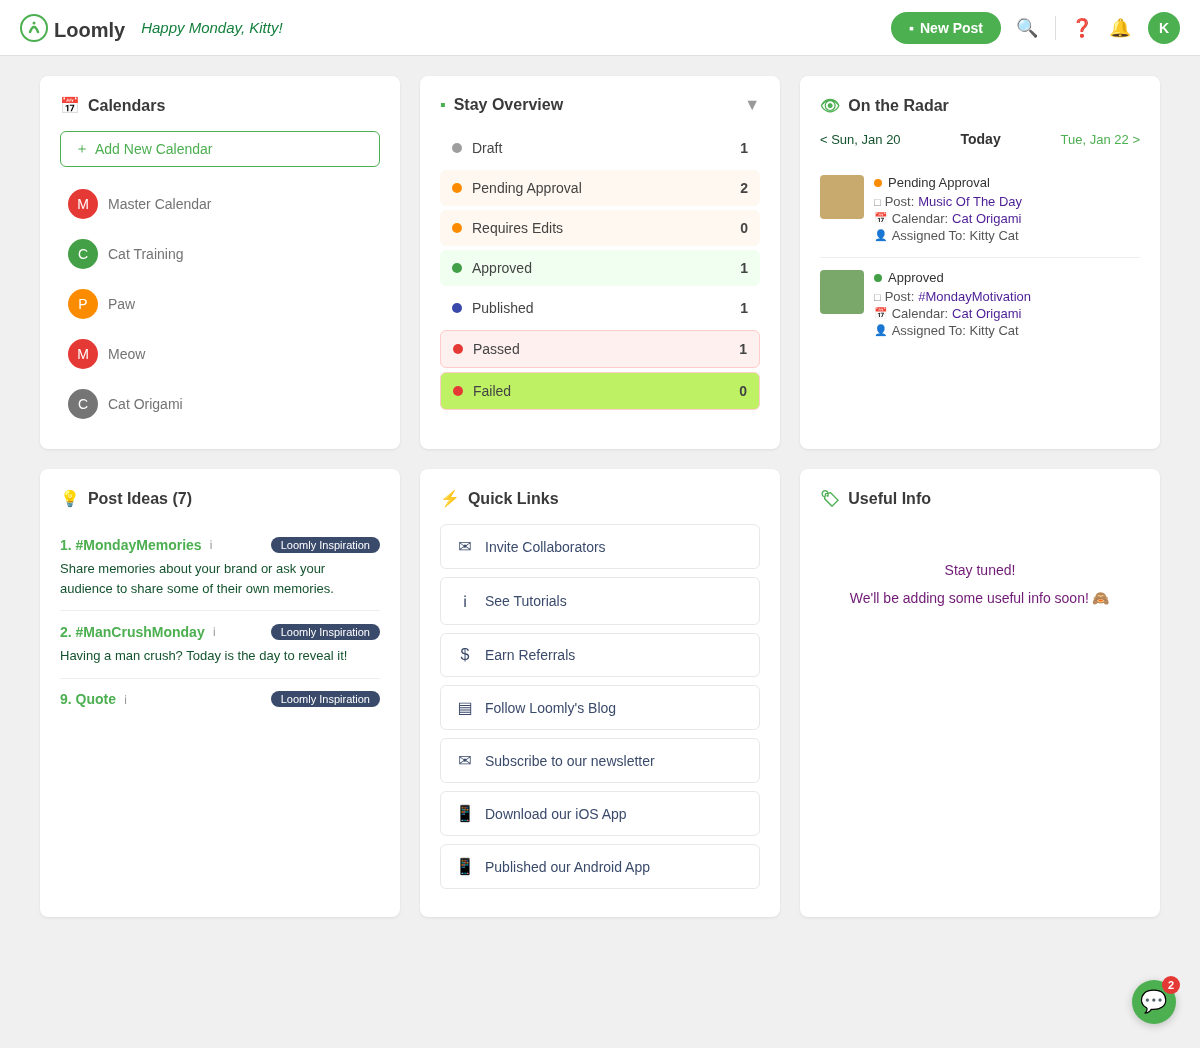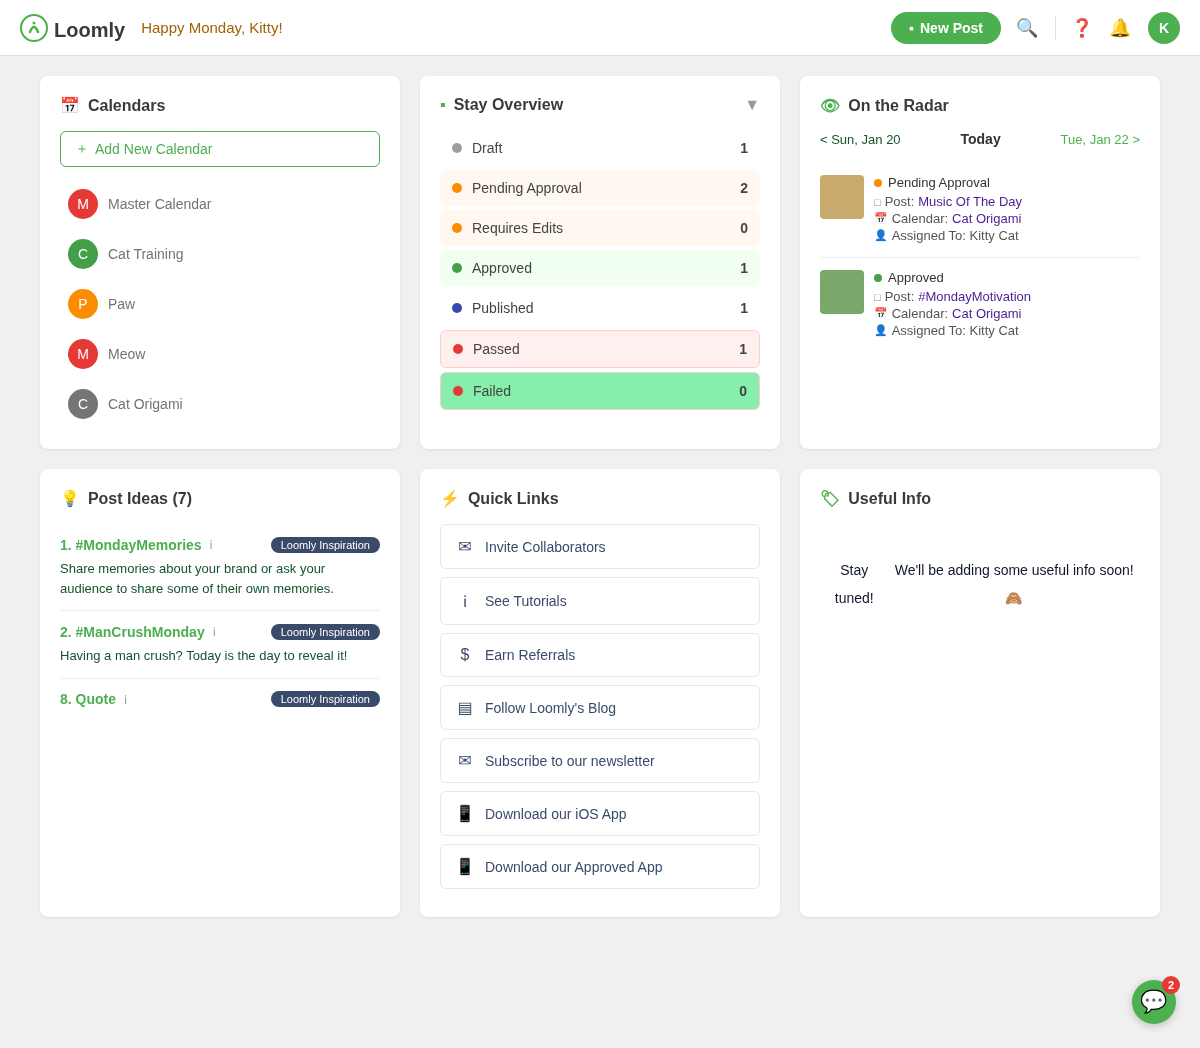--- a/index.html
+++ b/index.html
@@ -2,21 +2,21 @@
 <html><head>
   <meta charset="utf-8">
   <style>
     * { box-sizing: border-box; margin: 0; padding: 0; }
     body { font-family: -apple-system, BlinkMacSystemFont, 'Segoe UI', sans-serif; background: #f0f0f0; color: #333; font-size: 14px; }
 
     
     .header { background: #fff; height: 56px; display: flex; align-items: center; padding: 0 20px; border-bottom: 1px solid #e0e0e0; }
     .logo { display: flex; align-items: flex-end; gap: 6px; font-size: 20px; font-weight: 700; color: #3a3a3a; margin-right: 16px; }
     .logo-icon { width: 28px; height: 28px; }
-    .greeting { font-size: 15px; color: #a16207; }
+    .greeting { font-style: italic; font-size: 15px; color: #15803d; }
     .header-right { margin-left: auto; display: flex; align-items: center; gap: 16px; }
     .new-post-btn { background: #4caf50; color: #fff; border: none; border-radius: 20px; padding: 8px 18px; font-size: 14px; cursor: pointer; display: flex; align-items: center; gap: 6px; font-weight: 600; }
     .header-icon { width: 22px; height: 22px; cursor: pointer; color: #666; display: flex; align-items: center; justify-content: center; font-size: 18px; }
     .divider-v { width: 1px; height: 24px; background: #ddd; }
     .avatar-circle { width: 32px; height: 32px; border-radius: 50%; background: #4caf50; display: flex; align-items: center; justify-content: center; color: #fff; font-weight: 600; font-size: 14px; cursor: pointer; }
 
     
     .main { padding: 20px; display: grid; grid-template-columns: 1fr 1fr 1fr; grid-template-rows: auto auto; gap: 20px; max-width: 1160px; margin: 0 auto; }
 
     
@@ -59,21 +59,21 @@
     .idea-info-icon { color: #999; font-size: 12px; cursor: pointer; }
     .loomly-badge { background: #3a4a6b; color: #fff; border-radius: 20px; padding: 2px 10px; font-size: 11px; margin-left: auto; }
     .idea-desc { font-size: 13px; color: #14532d; line-height: 1.5; }
 
     
     .ql-item { display: flex; align-items: center; gap: 10px; padding: 12px 14px; border: 1px solid #e8e8e8; border-radius: 6px; margin-bottom: 8px; cursor: pointer; color: #3a4a6b; font-size: 14px; text-decoration: none; }
     .ql-icon { font-size: 16px; color: #3a4a6b; width: 20px; text-align: center; }
     .ql-section-gap { margin-top: 8px; }
 
     
-    .useful-info-body { display: flex; flex-direction: row; align-items: center; justify-content: center; min-height: 120px; text-align: center; color: #0f172a; font-size: 14px; line-height: 2; }
+    .useful-info-body { display: flex; flex-direction: column; align-items: center; justify-content: center; min-height: 120px; text-align: center; color: #701a75; font-size: 14px; line-height: 2; }
 
     
     .chat-bubble { position: fixed; bottom: 24px; right: 24px; width: 44px; height: 44px; background: #4caf50; border-radius: 50%; display: flex; align-items: center; justify-content: center; color: #fff; font-size: 22px; cursor: pointer; box-shadow: 0 2px 8px rgba(0,0,0,0.2); }
     .chat-badge { position: absolute; top: -4px; right: -4px; background: #e53935; color: #fff; border-radius: 50%; width: 18px; height: 18px; font-size: 11px; display: flex; align-items: center; justify-content: center; font-weight: 700; }
   </style>
 </head>
 <body>
 
 <header class="header">
   <div class="logo">
@@ -163,21 +163,21 @@
         <div class="po-row" style="">
     <div class="po-dot" style="background:#3949ab;"></div>
     <span class="po-label">Published</span>
     <span class="po-count">1</span>
   </div>
         <div class="po-row" style="background: rgb(255, 240, 240); border: 1px solid rgb(255, 204, 204);">
     <div class="po-dot" style="background:#e53935;"></div>
     <span class="po-label">Passed</span>
     <span class="po-count">1</span>
   </div>
-        <div class="po-row" style="background: #86efac; border: 1px solid rgb(255, 204, 204);">
+        <div class="po-row" style="background: #bef264; border: 1px solid rgb(255, 204, 204);">
     <div class="po-dot" style="background:#e53935;"></div>
     <span class="po-label">Failed</span>
     <span class="po-count">0</span>
   </div>
       </div>
   </div>
 
   <div class="card">
     <div class="card-title">
       <span class="card-title-icon">👁</span>
@@ -255,21 +255,21 @@
         <div class="post-idea-item">
     <div class="idea-header">
       <span class="idea-number-title">2. #ManCrushMonday</span>
       <span class="idea-info-icon">ℹ</span>
       <span class="loomly-badge">Loomly Inspiration</span>
     </div>
     <div class="idea-desc">Having a man crush? Today is the day to reveal it!</div>
   </div>
         <div class="post-idea-item">
     <div class="idea-header">
-      <span class="idea-number-title">8. Quote</span>
+      <span class="idea-number-title">9. Quote</span>
       <span class="idea-info-icon">ℹ</span>
       <span class="loomly-badge">Loomly Inspiration</span>
     </div>
   </div>
       </div>
   </div>
 
   <div class="card">
     <div class="card-title">
       <span class="card-title-icon">⚡</span>
@@ -295,21 +295,21 @@
         <div class="ql-item">
     <span class="ql-icon">✉</span>
     <span>Subscribe to our newsletter</span>
   </div>
         <div class="ql-item ql-section-gap">
     <span class="ql-icon">📱</span>
     <span>Download our iOS App</span>
   </div>
         <div class="ql-item">
     <span class="ql-icon">📱</span>
-    <span>Download our Approved App</span>
+    <span>Published our Android App</span>
   </div>
       </div>
   </div>
 
   <div class="card">
     <div class="card-title">
       <span class="card-title-icon">🏷</span>
       <span>Useful Info</span>
     </div>
     <div class="useful-info-body">

